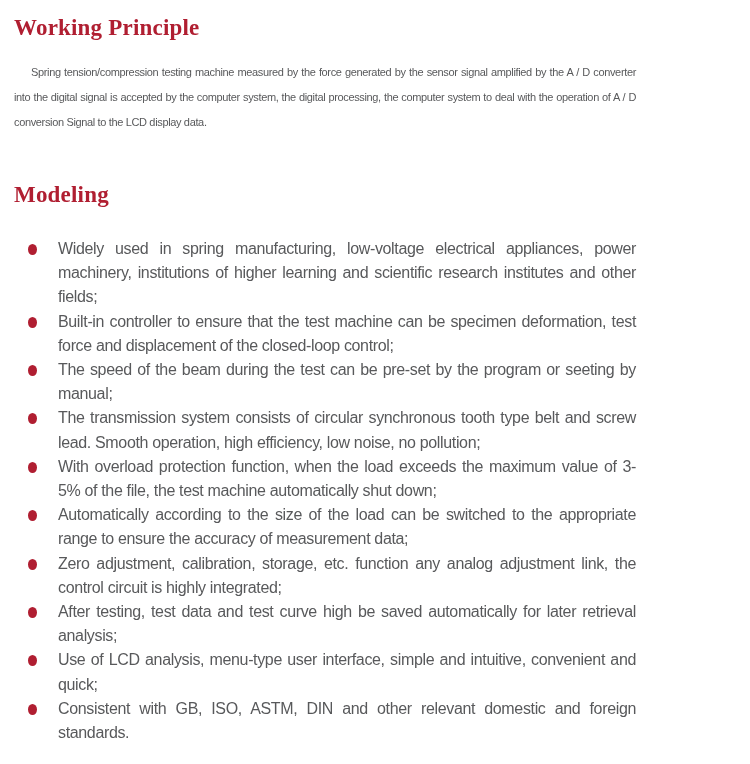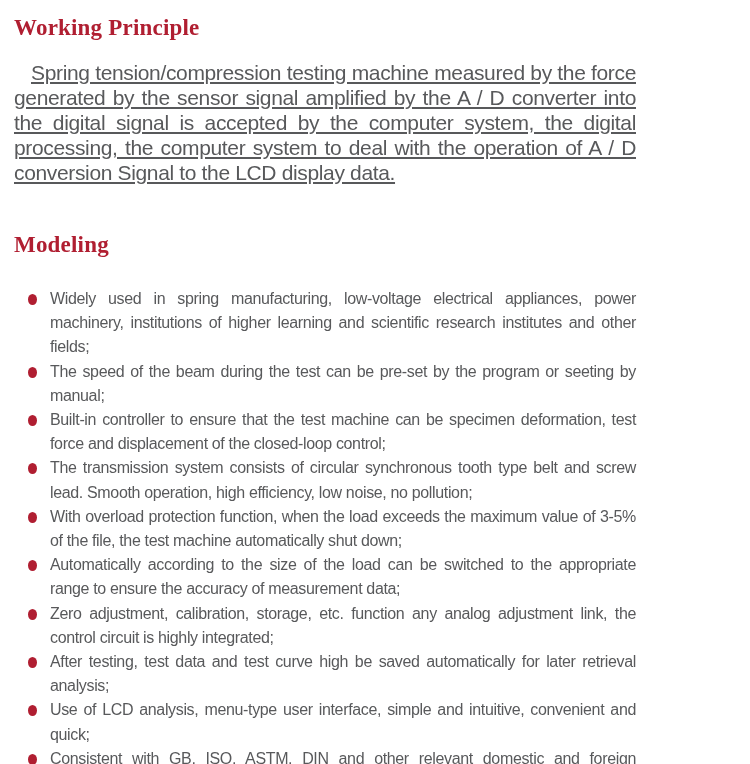--- a/index.html
+++ b/index.html
@@ -27,39 +27,39 @@
     color: var(--heading-red, #B01E31);
     margin: 0;
     letter-spacing: 0.2px;
   }
   .sec-title.features {
     margin: 45px 0 27px 0;
   }
   .intro {
     margin: 17px 0 0 0;
     color: var(--body-gray, #58595B);
-    font-size: 21px;
+    font-size: 11px;
     line-height: 25px;
     letter-spacing: -0.35px;
     text-align: justify;
     text-indent: 17px;
-    text-decoration: underline;
   }
   ul.features-list {
     list-style: none;
     margin: 0;
     padding: 0;
   }
   li.feature {
     display: flex;
     align-items: flex-start;
     color: var(--body-gray, #58595B);
     font-size: 16px;
     line-height: 24.2px;
     letter-spacing: -0.35px;
+    gap: 8px;
   }
   li.feature .bullet {
     flex: 0 0 auto;
     width: 9px;
     height: 11px;
     border-radius: 50%;
     background: var(--bullet-red, #B01E31);
     margin: 7px 13px 0 14px;
   }
   li.feature .txt {
@@ -80,26 +80,26 @@
 
   <ul class="features-list">
   <li class="feature">
     <span class="bullet"></span>
     <span class="txt">Widely used in spring manufacturing, low-voltage electrical appliances, power machinery, institutions of higher learning and scientific research institutes and other fields;</span>
   </li>
 
 
   <li class="feature">
     <span class="bullet"></span>
-    <span class="txt">The speed of the beam during the test can be pre-set by the program or seeting by manual;</span>
+    <span class="txt">Built-in controller to ensure that the test machine can be specimen deformation, test force and displacement of the closed-loop control;</span>
   </li>
 
   <li class="feature">
     <span class="bullet"></span>
-    <span class="txt">Built-in controller to ensure that the test machine can be specimen deformation, test force and displacement of the closed-loop control;</span>
+    <span class="txt">The speed of the beam during the test can be pre-set by the program or seeting by manual;</span>
   </li>
 
   <li class="feature">
     <span class="bullet"></span>
     <span class="txt">The transmission system consists of circular synchronous tooth type belt and screw lead. Smooth operation, high efficiency, low noise, no pollution;</span>
   </li>
 
 
   <li class="feature">
     <span class="bullet"></span>

